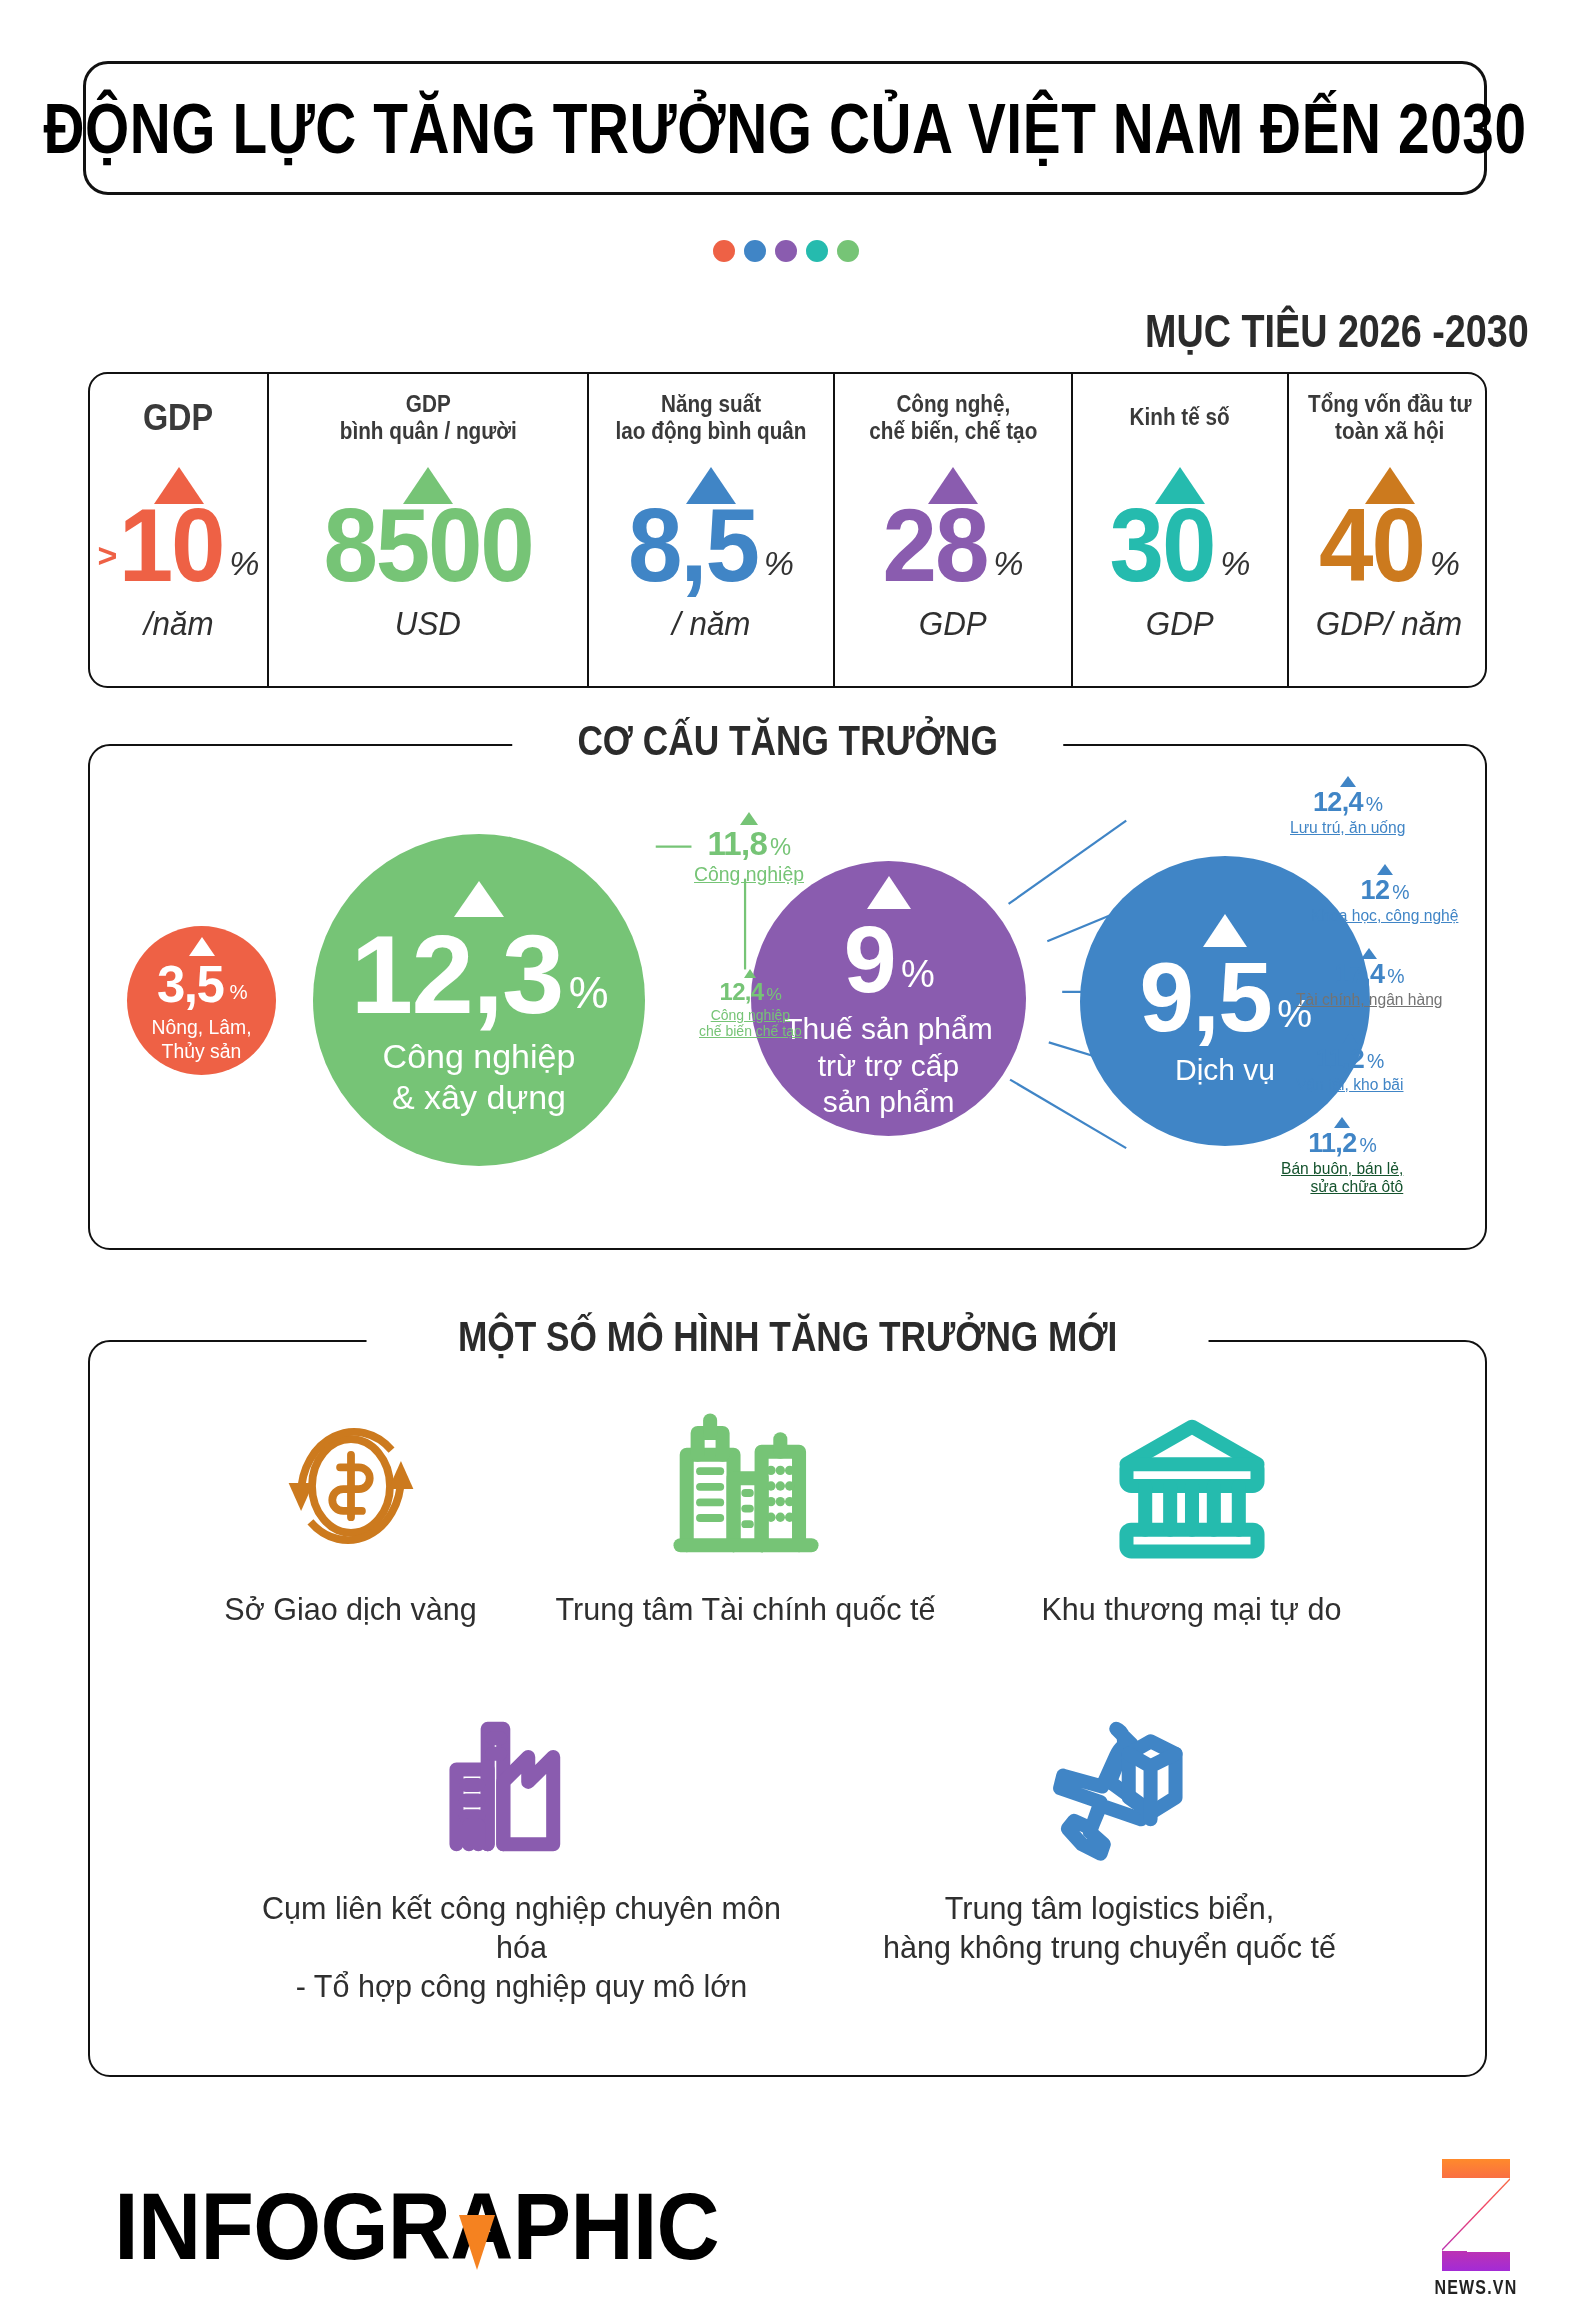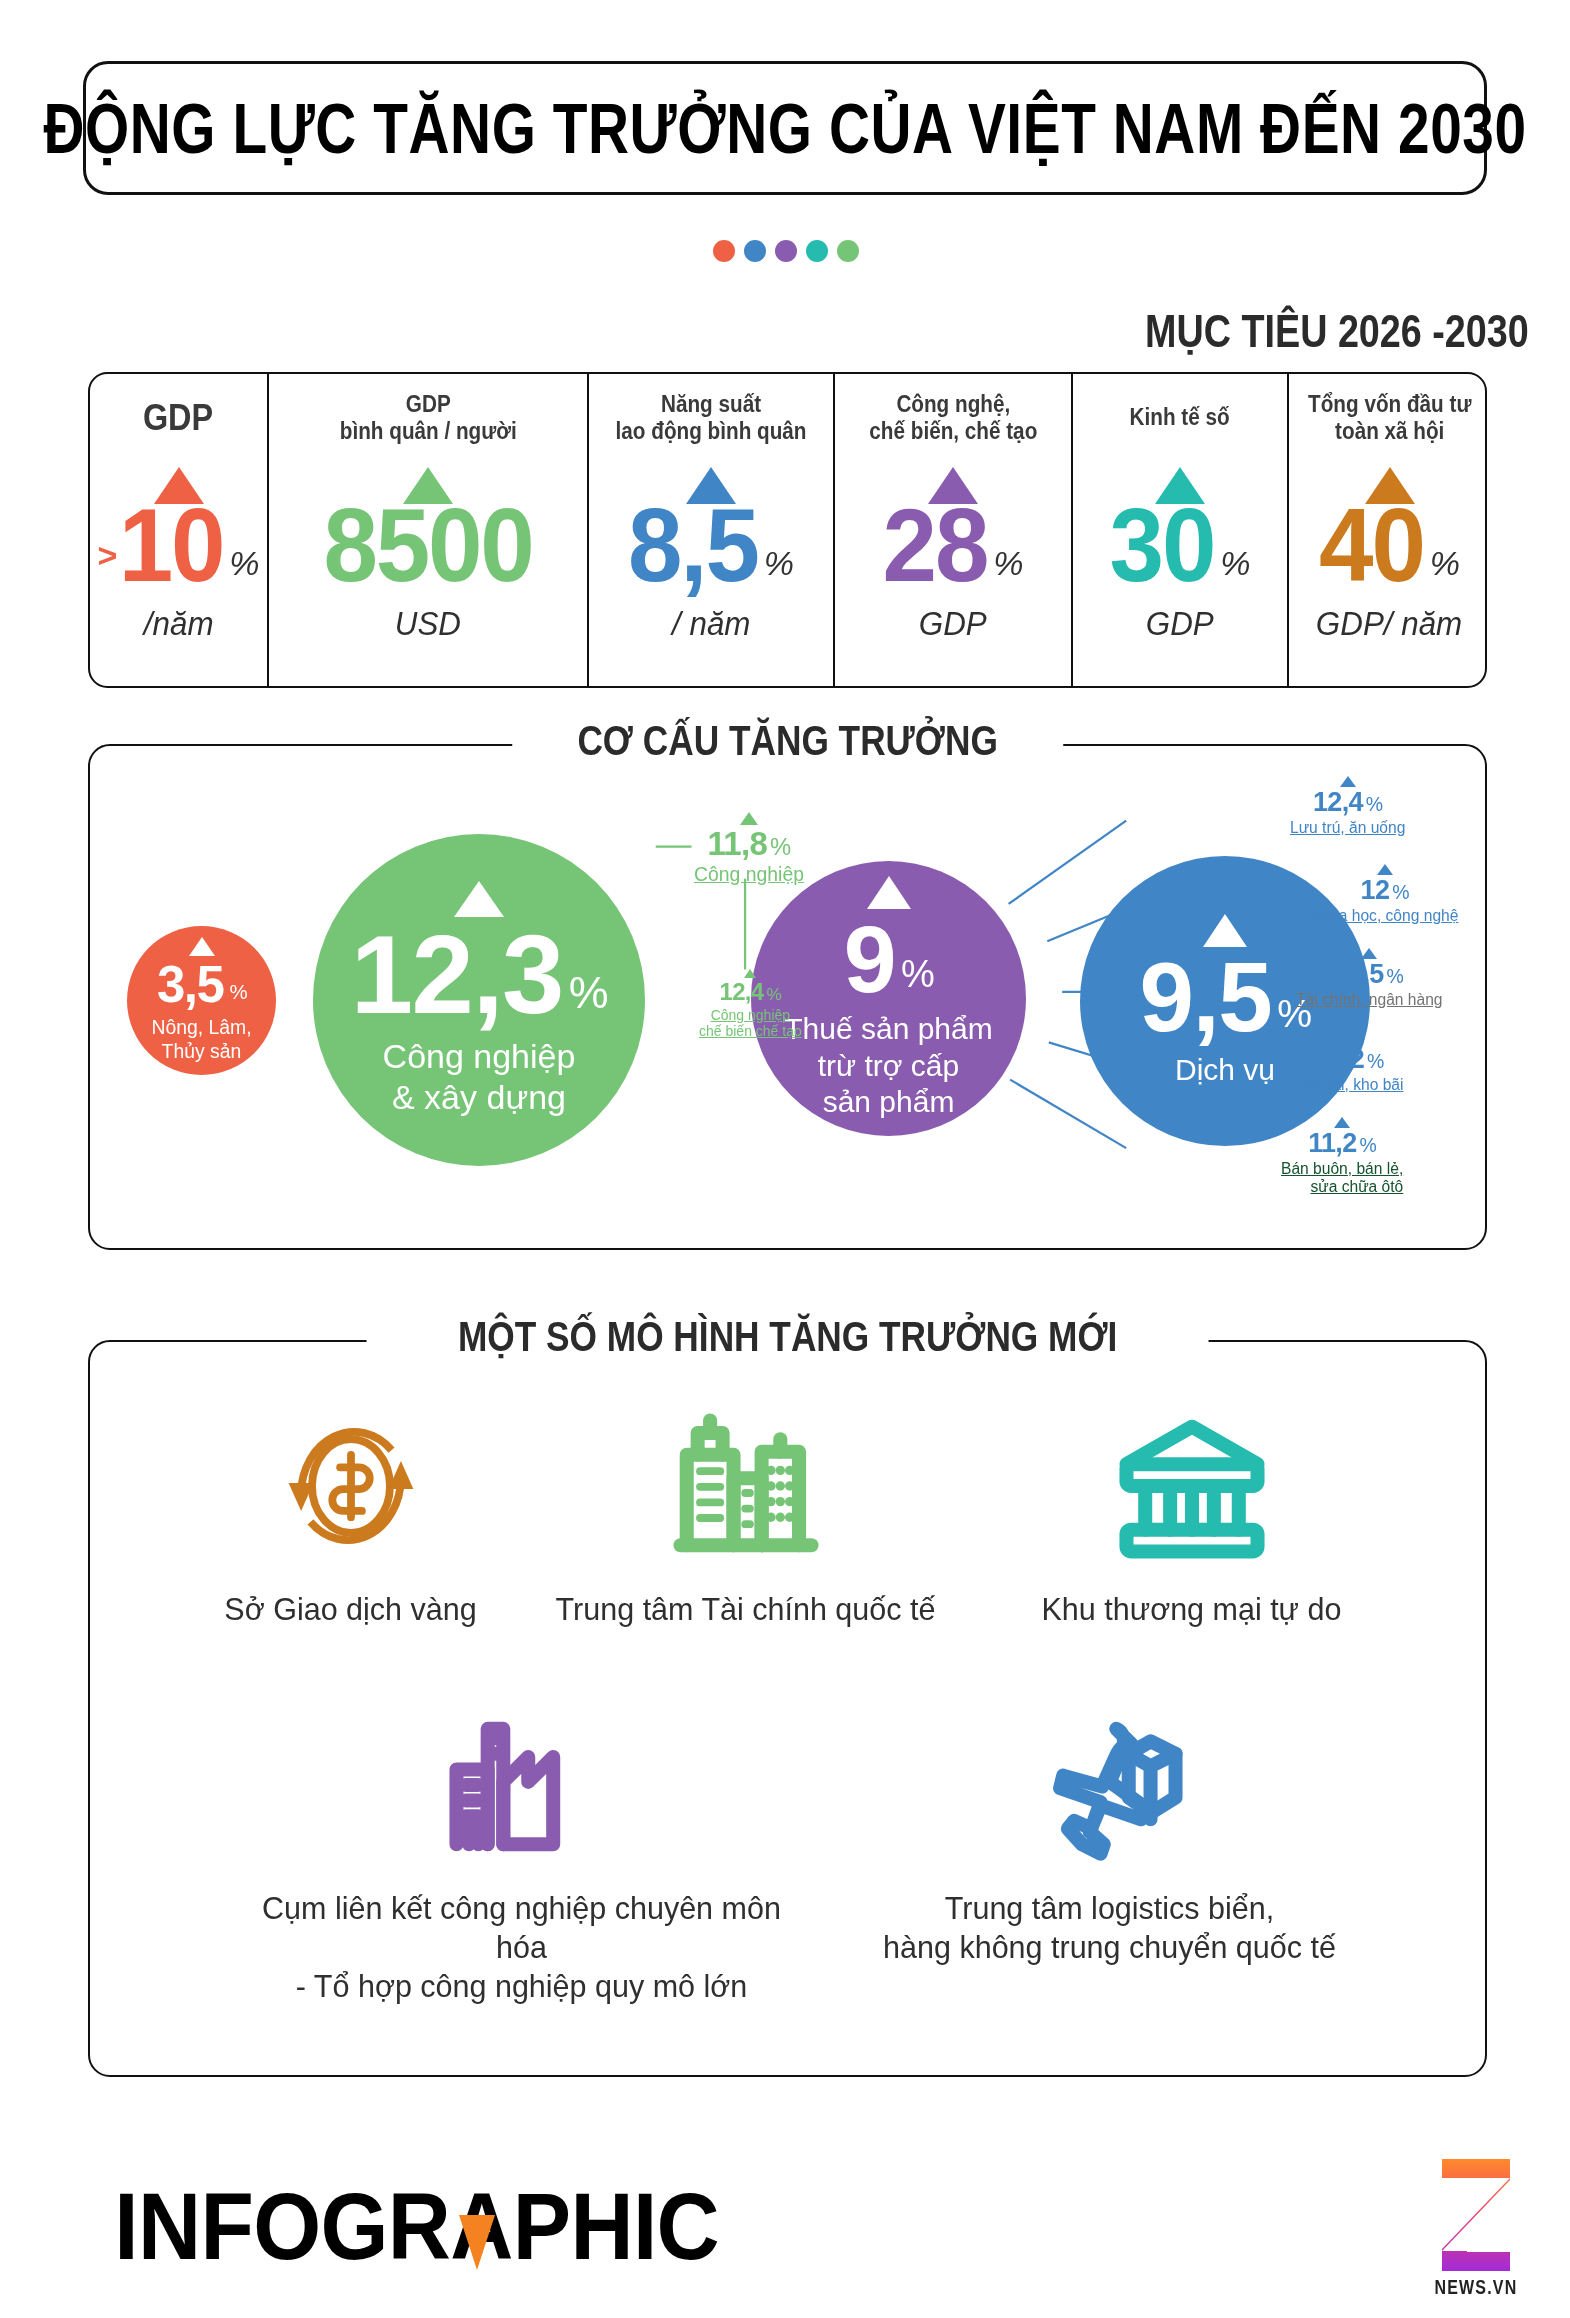--- a/index.html
+++ b/index.html
@@ -315,21 +315,21 @@
           <div class="s-num" style="color: rgb(64, 133, 198); font-size: 27px;"><span>12,4</span><i>%</i></div>
           <div class="s-cap" style="color: rgb(64, 133, 198); font-size: 15.6px;">Lưu trú, ăn uống</div>
         </div>
         <div class="sub" style="left: 1221px; top: 118px;">
           <div class="s-tri" style="border-left: 8.2px solid transparent; border-right: 8.2px solid transparent; border-bottom: 11px solid rgb(64, 133, 198);"></div>
           <div class="s-num" style="color: rgb(64, 133, 198); font-size: 27px;"><span>12</span><i>%</i></div>
           <div class="s-cap" style="color: rgb(64, 133, 198); font-size: 15.6px;">Khoa học, công nghệ</div>
         </div>
         <div class="sub" style="left: 1206px; top: 202px;">
           <div class="s-tri" style="border-left: 8.2px solid transparent; border-right: 8.2px solid transparent; border-bottom: 11px solid rgb(64, 133, 198);"></div>
-          <div class="s-num" style="color: rgb(64, 133, 198); font-size: 27px;"><span>11,5</span><i>%</i></div>
+          <div class="s-num" style="color: rgb(64, 133, 198); font-size: 27px;"><span>17,4</span><i>%</i></div>
           <div class="s-cap" style="color: #737373; font-size: 15.6px;">Tài chính, ngân hàng</div>
         </div>
         <div class="sub" style="left: 1206px; top: 287px;">
           <div class="s-tri" style="border-left: 8.2px solid transparent; border-right: 8.2px solid transparent; border-bottom: 11px solid rgb(64, 133, 198);"></div>
           <div class="s-num" style="color: rgb(64, 133, 198); font-size: 27px;"><span>11,2</span><i>%</i></div>
           <div class="s-cap" style="color: rgb(64, 133, 198); font-size: 15.6px;">Vận tải, kho bãi</div>
         </div>
         <div class="sub" style="left: 1191px; top: 371px;">
           <div class="s-tri" style="border-left: 8.2px solid transparent; border-right: 8.2px solid transparent; border-bottom: 11px solid rgb(64, 133, 198);"></div>
           <div class="s-num" style="color: rgb(64, 133, 198); font-size: 27px;"><span>11,2</span><i>%</i></div>

